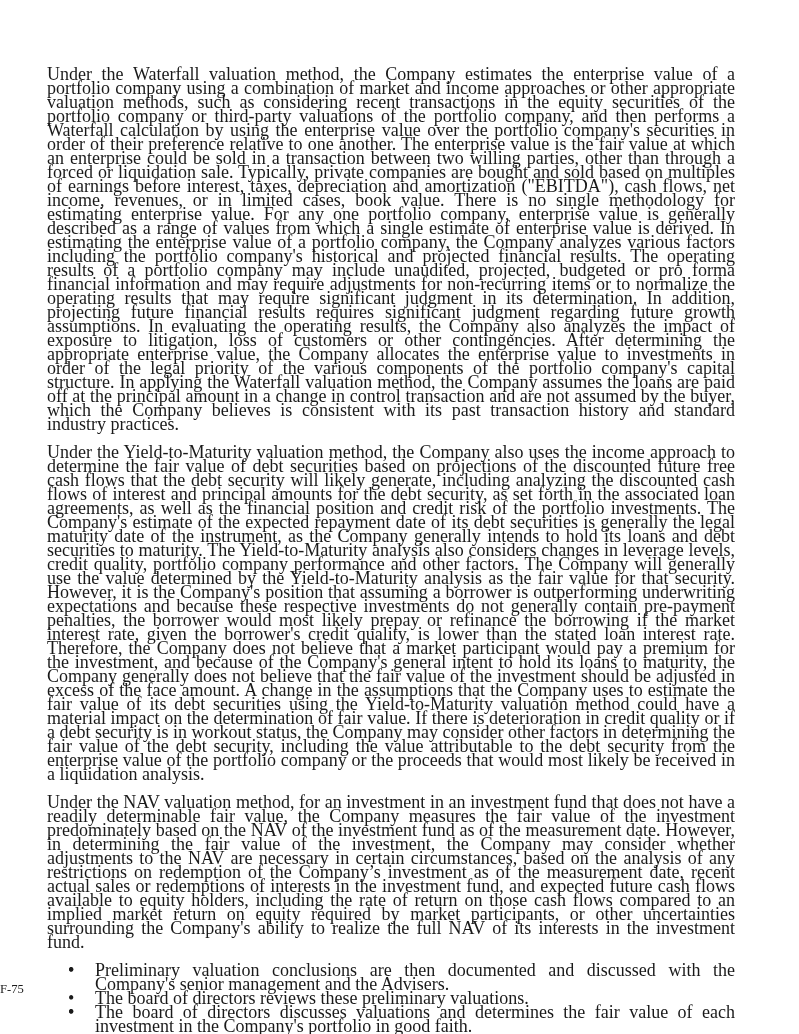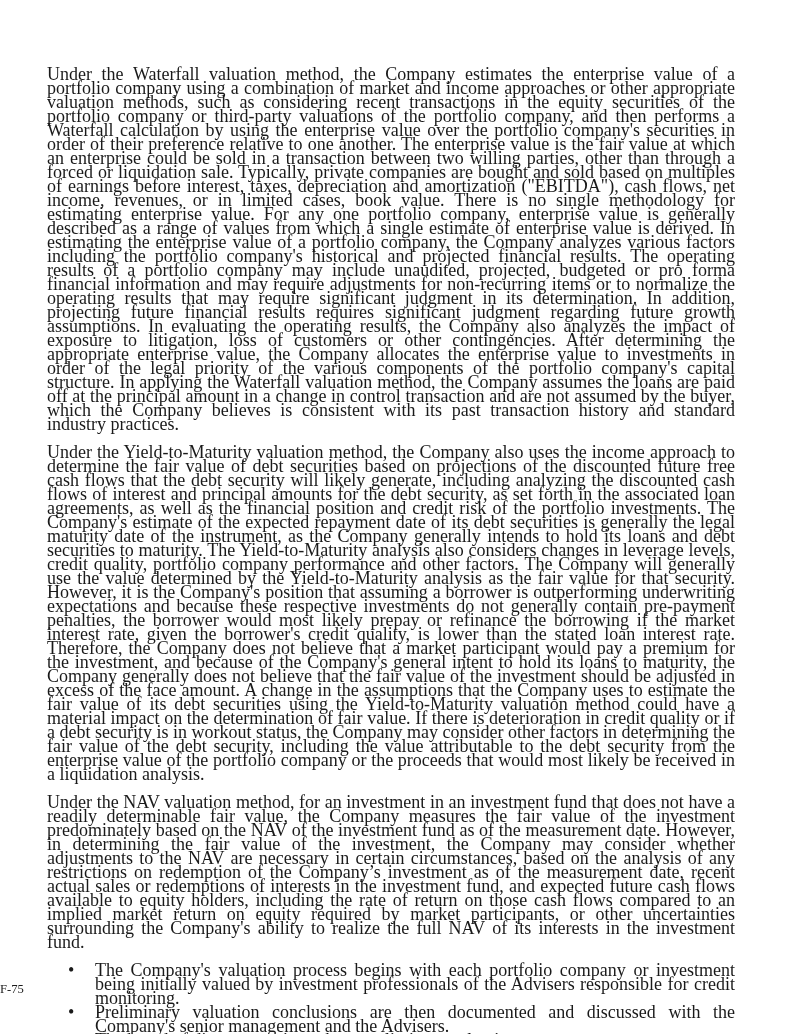--- a/index.html
+++ b/index.html
@@ -29,21 +29,20 @@
 <body>
 
 <div class="page">
   <p>Under the Waterfall valuation method, the Company estimates the enterprise value of a portfolio company using a combination of market and income approaches or other appropriate valuation methods, such as considering recent transactions in the equity securities of the portfolio company or third-party valuations of the portfolio company, and then performs a Waterfall calculation by using the enterprise value over the portfolio company's securities in order of their preference relative to one another. The enterprise value is the fair value at which an enterprise could be sold in a transaction between two willing parties, other than through a forced or liquidation sale. Typically, private companies are bought and sold based on multiples of earnings before interest, taxes, depreciation and amortization ("EBITDA"), cash flows, net income, revenues, or in limited cases, book value. There is no single methodology for estimating enterprise value. For any one portfolio company, enterprise value is generally described as a range of values from which a single estimate of enterprise value is derived. In estimating the enterprise value of a portfolio company, the Company analyzes various factors including the portfolio company's historical and projected financial results. The operating results of a portfolio company may include unaudited, projected, budgeted or pro forma financial information and may require adjustments for non-recurring items or to normalize the operating results that may require significant judgment in its determination. In addition, projecting future financial results requires significant judgment regarding future growth assumptions. In evaluating the operating results, the Company also analyzes the impact of exposure to litigation, loss of customers or other contingencies. After determining the appropriate enterprise value, the Company allocates the enterprise value to investments in order of the legal priority of the various components of the portfolio company's capital structure. In applying the Waterfall valuation method, the Company assumes the loans are paid off at the principal amount in a change in control transaction and are not assumed by the buyer, which the Company believes is consistent with its past transaction history and standard industry practices.</p>
   <p>Under the Yield-to-Maturity valuation method, the Company also uses the income approach to determine the fair value of debt securities based on projections of the discounted future free cash flows that the debt security will likely generate, including analyzing the discounted cash flows of interest and principal amounts for the debt security, as set forth in the associated loan agreements, as well as the financial position and credit risk of the portfolio investments. The Company's estimate of the expected repayment date of its debt securities is generally the legal maturity date of the instrument, as the Company generally intends to hold its loans and debt securities to maturity. The Yield-to-Maturity analysis also considers changes in leverage levels, credit quality, portfolio company performance and other factors. The Company will generally use the value determined by the Yield-to-Maturity analysis as the fair value for that security. However, it is the Company's position that assuming a borrower is outperforming underwriting expectations and because these respective investments do not generally contain pre-payment penalties, the borrower would most likely prepay or refinance the borrowing if the market interest rate, given the borrower's credit quality, is lower than the stated loan interest rate. Therefore, the Company does not believe that a market participant would pay a premium for the investment, and because of the Company's general intent to hold its loans to maturity, the Company generally does not believe that the fair value of the investment should be adjusted in excess of the face amount. A change in the assumptions that the Company uses to estimate the fair value of its debt securities using the Yield-to-Maturity valuation method could have a material impact on the determination of fair value. If there is deterioration in credit quality or if a debt security is in workout status, the Company may consider other factors in determining the fair value of the debt security, including the value attributable to the debt security from the enterprise value of the portfolio company or the proceeds that would most likely be received in a liquidation analysis.</p>
   <p>Under the NAV valuation method, for an investment in an investment fund that does not have a readily determinable fair value, the Company measures the fair value of the investment predominately based on the NAV of the investment fund as of the measurement date. However, in determining the fair value of the investment, the Company may consider whether adjustments to the NAV are necessary in certain circumstances, based on the analysis of any restrictions on redemption of the Company’s investment as of the measurement date, recent actual sales or redemptions of interests in the investment fund, and expected future cash flows available to equity holders, including the rate of return on those cash flows compared to an implied market return on equity required by market participants, or other uncertainties surrounding the Company's ability to realize the full NAV of its interests in the investment fund.</p>
 
   <ul class="bullets">
     <li>
       <span class="bullet">•</span>
-      <span>The Company's valuation process begins with each portfolio company or investment being initially valued by investment professionals of the Advisers responsible for credit monitoring.</span>
     </li>
     <li>
       <span class="bullet">•</span>
       <span>Preliminary valuation conclusions are then documented and discussed with the Company's senior management and the Advisers.</span>
     </li>
     <li>
       <span class="bullet">•</span>
       <span>The board of directors reviews these preliminary valuations.</span>
     </li>
     <li>

